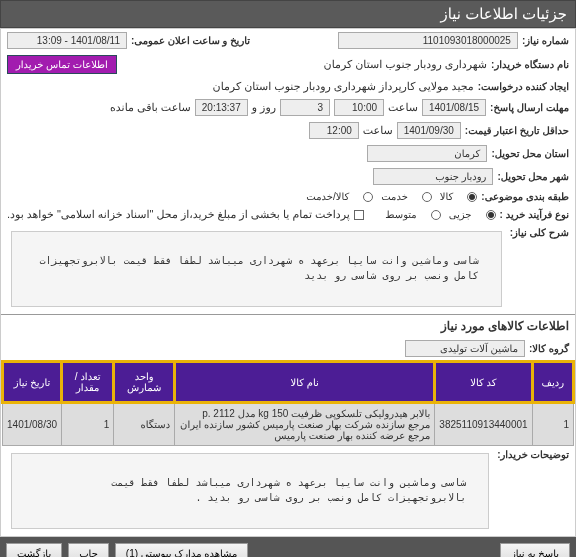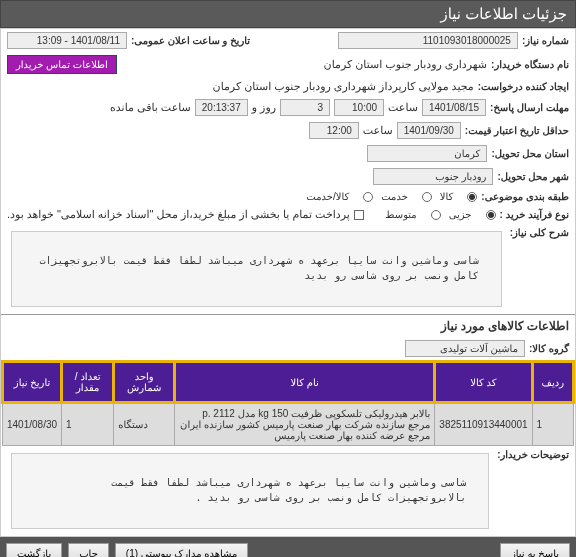--- a/index.html
+++ b/index.html
@@ -83,21 +83,21 @@
   background: #4c1d95;
   color: #fff;
   padding: 8px;
   border: 3px solid #eab308;
   font-weight: normal;
 }
 td {
   background: #ddd;
   padding: 4px;
   border: 1px solid #aaa;
-  text-align: left;
+  text-align: right;
 }
 td.right { text-align: right; }
 .btn-bar {
   background: #555;
   padding: 6px;
   display: flex;
   justify-content: space-between;
   gap: 6px;
 }
 .btn {

